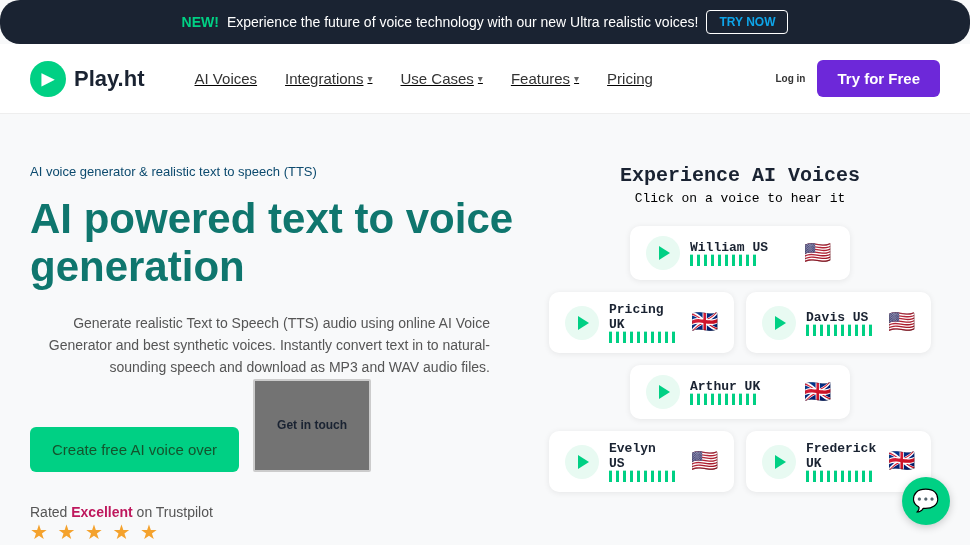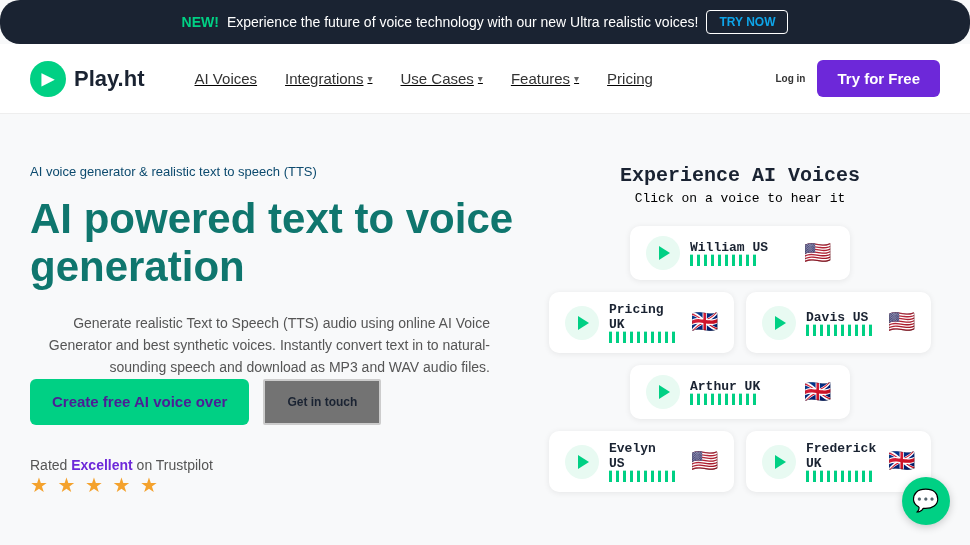--- a/index.html
+++ b/index.html
@@ -135,46 +135,47 @@
       max-width: 460px;
       text-align: right;
     }
     .cta-buttons {
       display: flex;
       gap: 14px;
       margin-bottom: 32px;
     }
     .create-btn {
       background: #00d084;
-      color: #4c1d95;
+      color: #14532d;
       border: none;
       padding: 14px 22px;
       border-radius: 6px;
       font-size: 15px;
-      font-weight: 700;
-      cursor: pointer;
+      font-weight: 400;
+      cursor: pointer;
+      margin-top: 48px;
     }
     .get-in-touch-btn {
       background: #737373;
       color: #1a2332;
       border: 2px solid #ccc;
       padding: 14px 22px;
       border-radius: 2px;
       font-size: 12px;
       font-weight: 600;
       cursor: pointer;
     }
     .trustpilot-section {
       display: flex;
       align-items: center;
       gap: 8px;
       font-size: 14px;
       color: #555;
     }
-    .trustpilot-section strong { color: #6d28d9; }
+    .trustpilot-section strong { color: #be185d; }
     .stars { color: #f4a22d; font-size: 20px; letter-spacing: 2px; }
 
     
     .right-section {
       flex: 1;
       max-width: 400px;
       font-family: Liberation Mono, monospace;
     }
     .voices-title {
       font-size: 20px;

